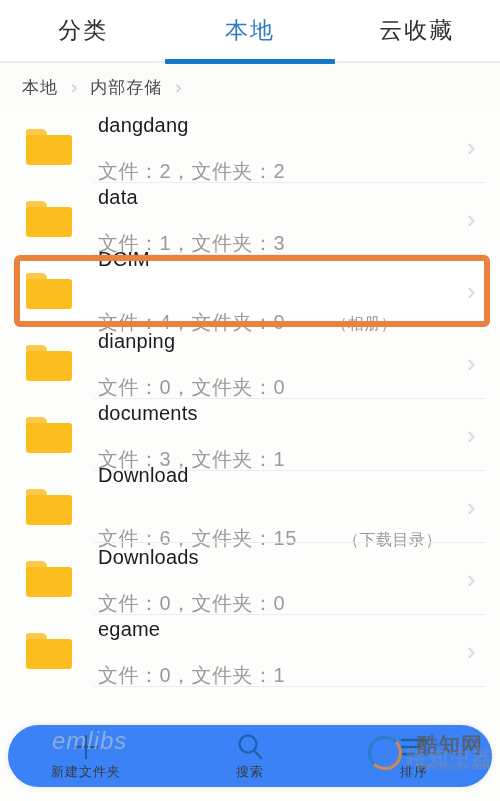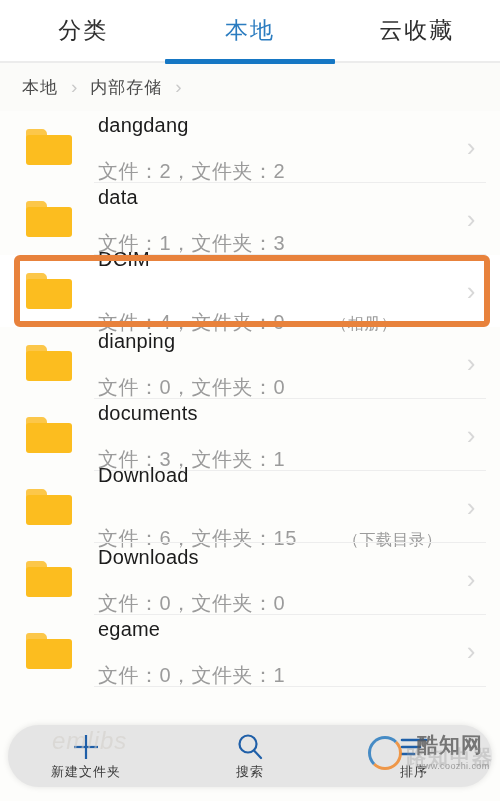--- a/index.html
+++ b/index.html
@@ -161,21 +161,21 @@
     border-radius: 6px;
     background: transparent;
     pointer-events: none;
   }
 
   
   .bottombar {
     position: absolute;
     left: 8px; right: 8px; bottom: 14px;
     height: 62px;
-    background: #e5e5e5;
+    background: #3b82f6;
     border-radius: 31px;
     box-shadow: 0 0 6px rgba(0,0,0,0.10);
     display: flex;
     align-items: center;
     z-index: 5;
     gap: 8px;
   }
   .bb-item {
     flex: 1;
     display: flex;

